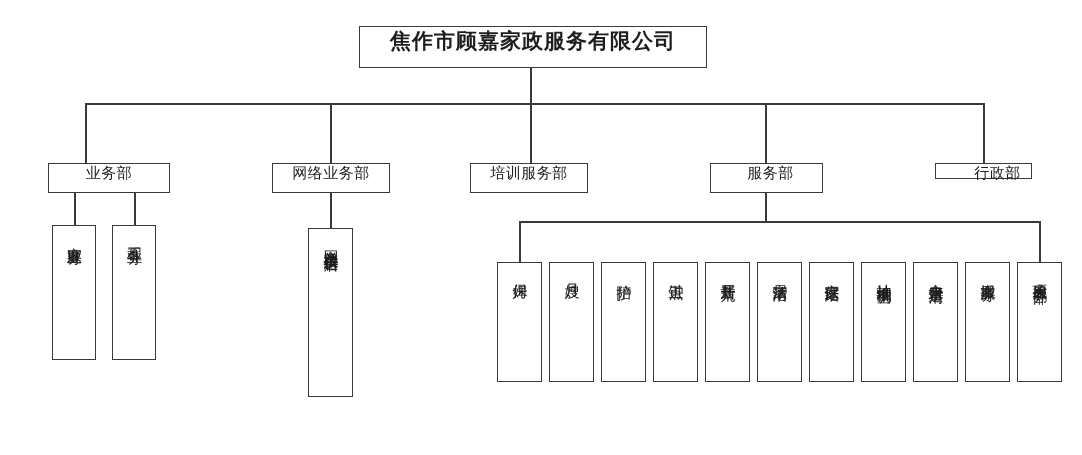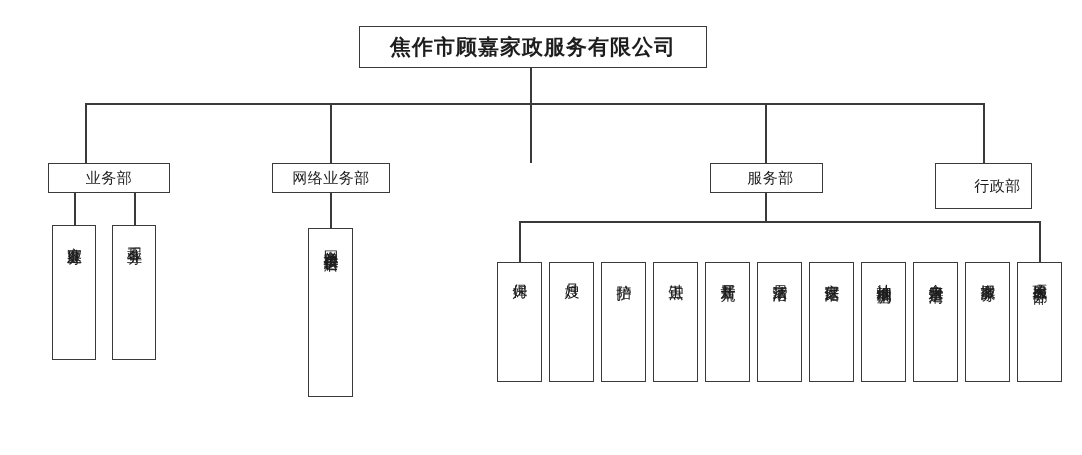--- a/index.html
+++ b/index.html
@@ -16,21 +16,20 @@
     height: 455px;
     background: #ffffff;
     overflow: hidden;
   }
   .node {
     position: absolute;
     box-sizing: border-box;
     border: 1.6px solid #3a3a3a;
     background: #ffffff;
     display: flex;
-    align-items: center;
     justify-content: center;
     color: #1d1d1d;
     z-index: 3;
   }
   .node.root {
     font-size: 21px;
     font-weight: bold;
     letter-spacing: 1px;
     border-width: 1.6px;
   }
@@ -89,26 +88,29 @@
   </div>
 
   <div class="node dept" style="left:48px; top:163px; width:122px; height:30px;">
     <span>业务部</span>
   </div>
 
   <div class="node dept" style="left:272px; top:163px; width:118px; height:30px;">
     <span>网络业务部</span>
   </div>
 
+  <div class="node dept" style="left:470px; top:163px; width:118px; height:30px;">
+    <span>培训服务部</span>
+  </div>
 
   <div class="node dept" style="left:710px; top:163px; width:113px; height:30px;padding-left:8px;">
     <span>服务部</span>
   </div>
 
-  <div class="node dept" style="left:935px; top:163px; width:97px; height:46px;padding-left:28px;">
+  <div class="node dept" style="left:935px; top:163px; width:97px; height:16px;padding-left:28px;">
     <span>行政部</span>
   </div>
 
   <div class="node leaf" style="left:52px; top:225px; width:44px; height:135px;">
     <span class="vtext">家庭业务</span>
   </div>
 
   <div class="node leaf" style="left:112px; top:225px; width:44px; height:135px;">
     <span class="vtext">工程业务</span>
   </div>

